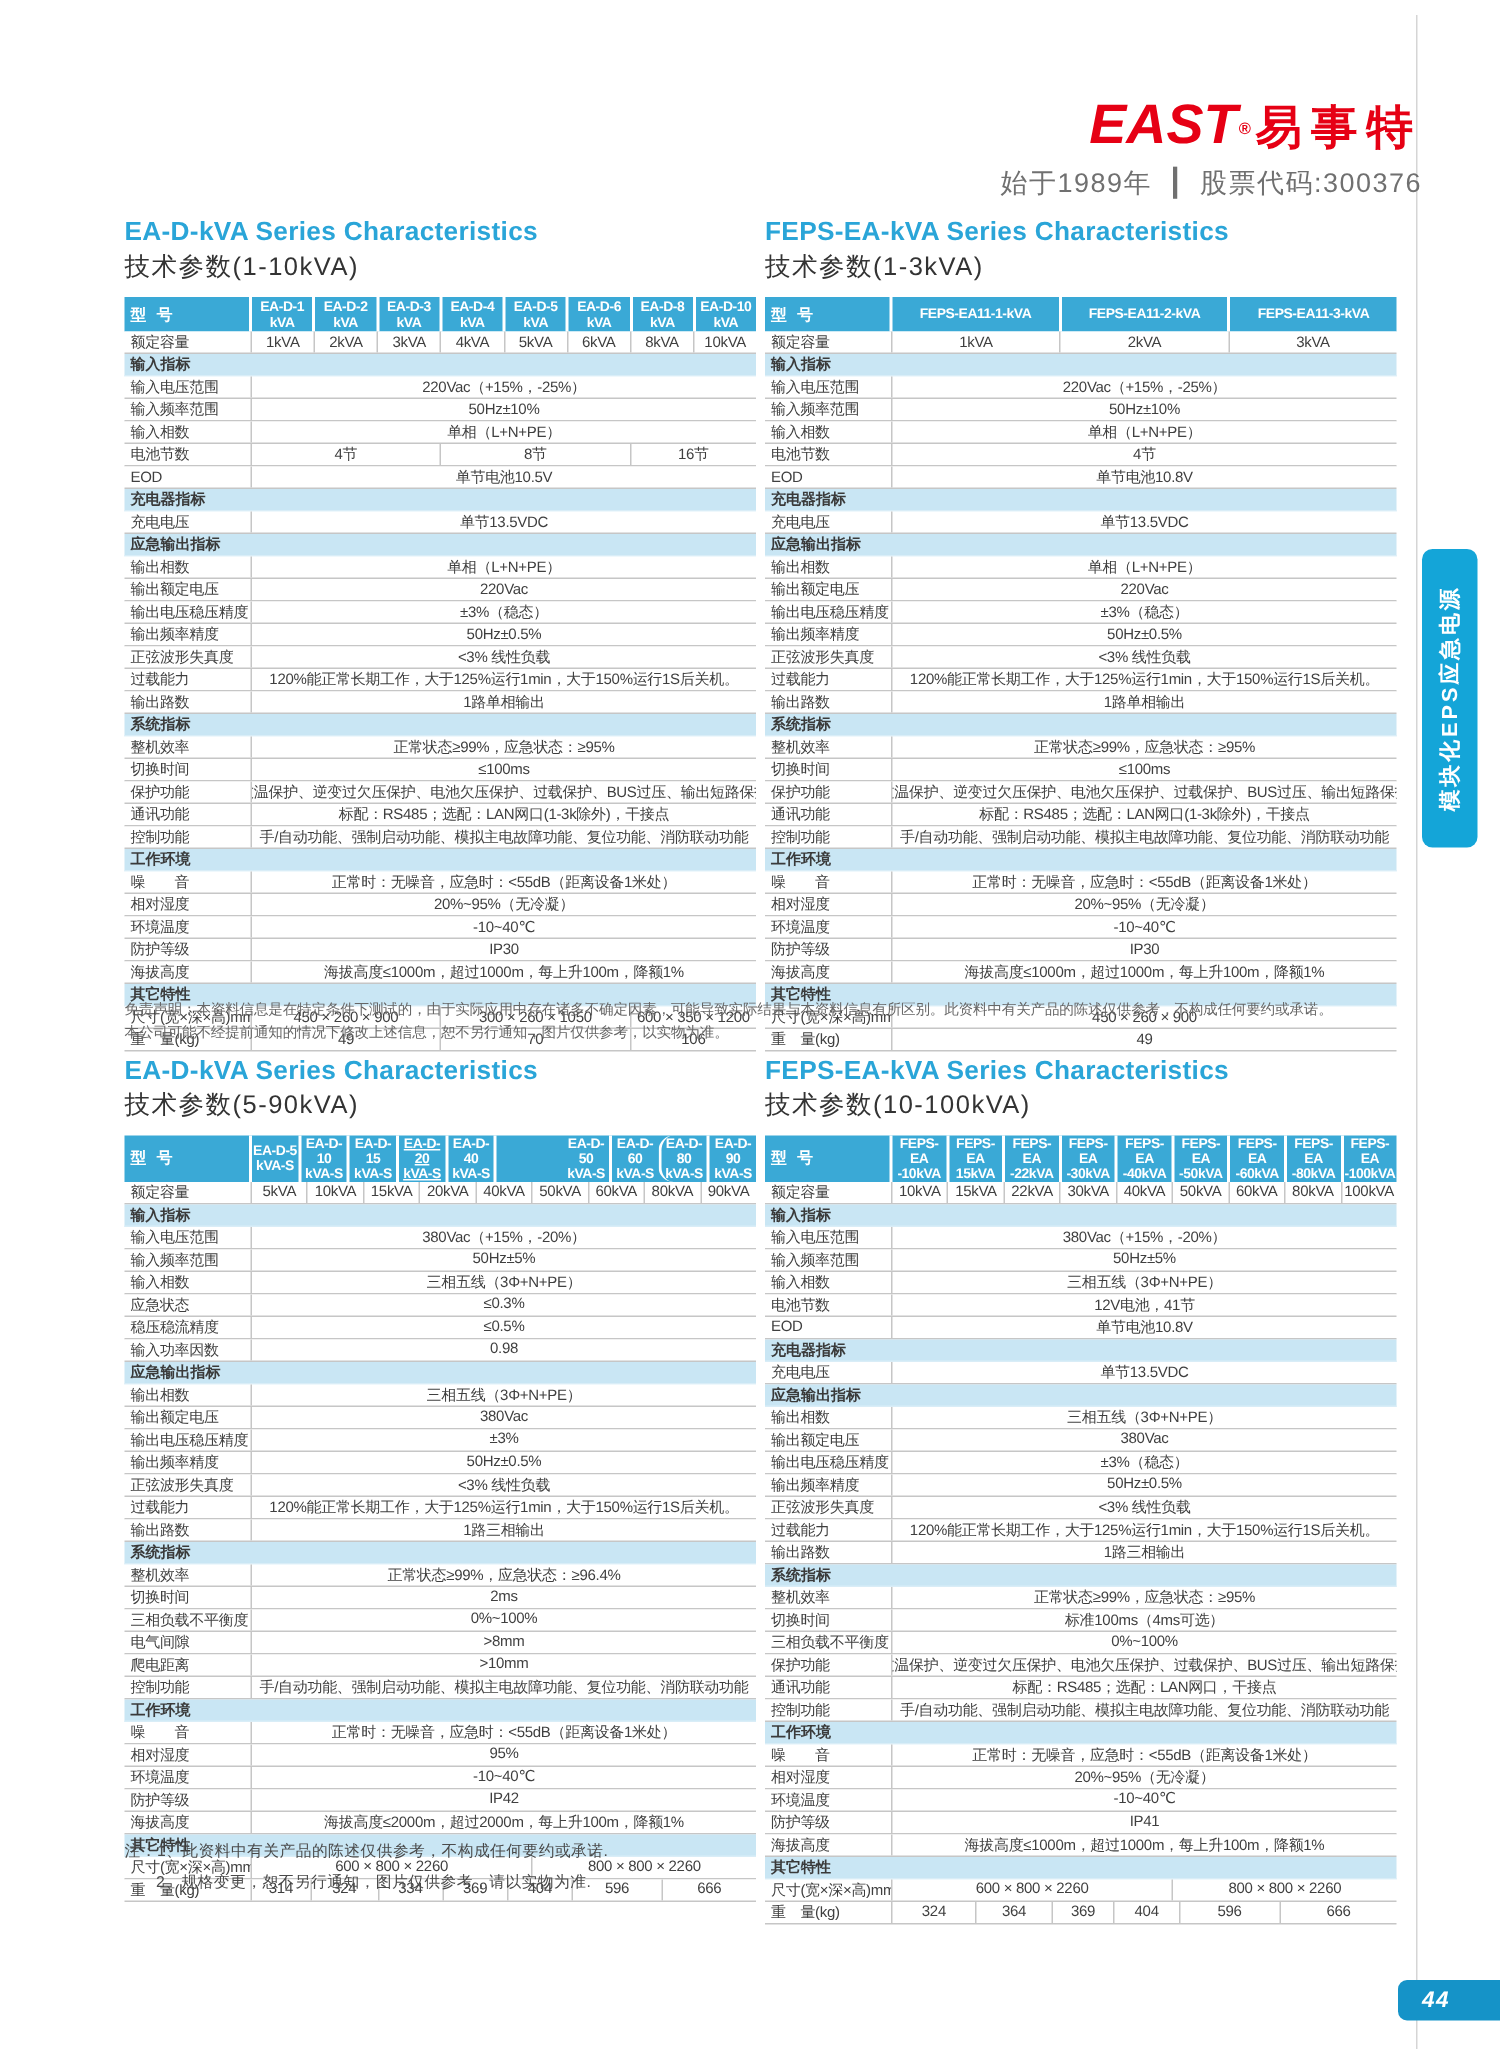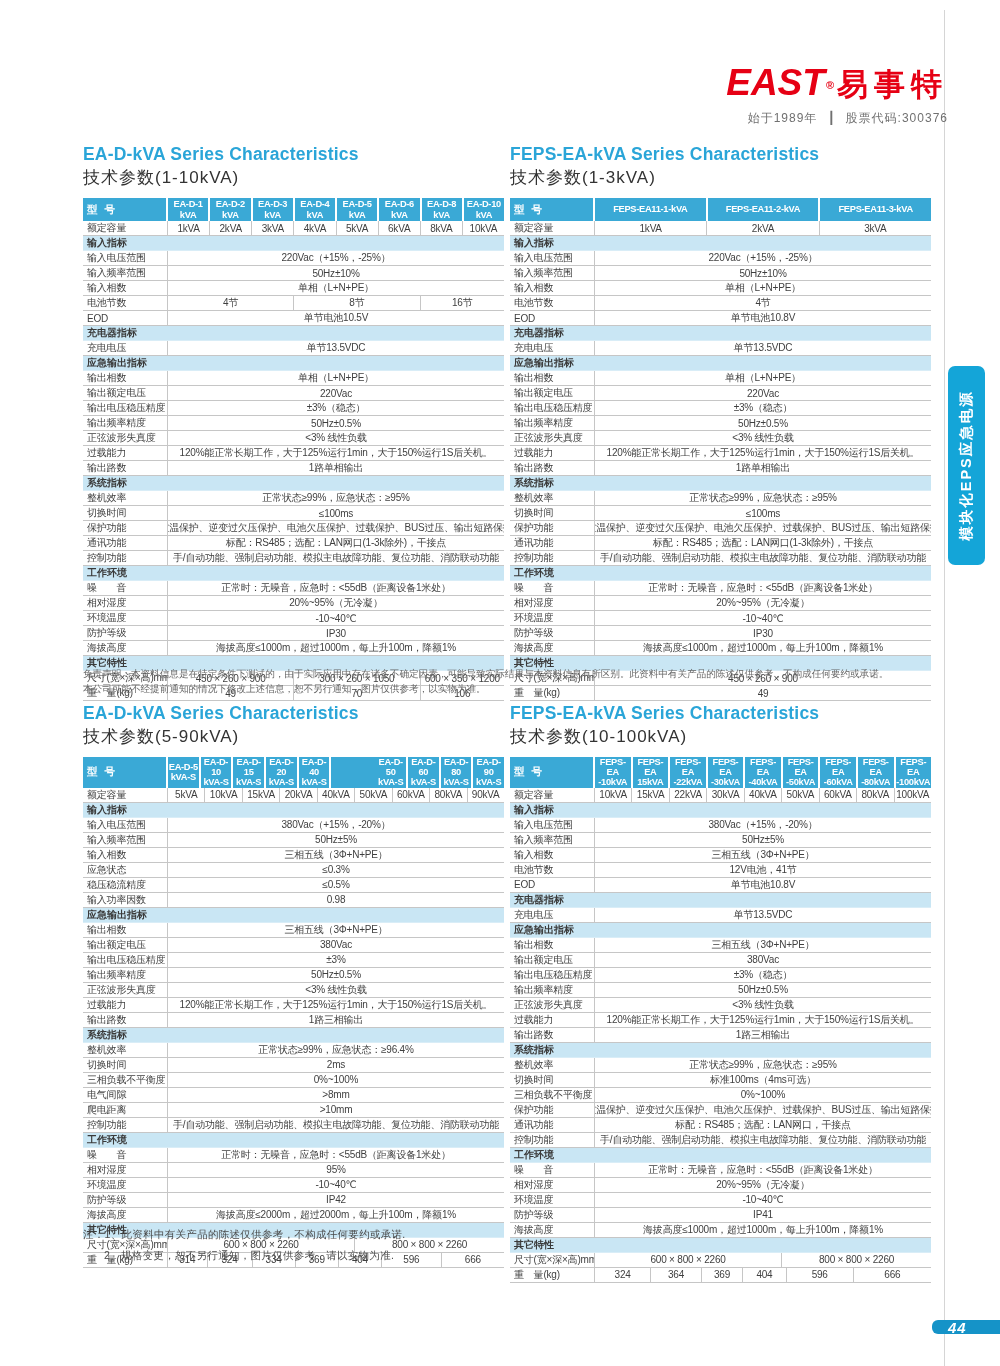--- a/index.html
+++ b/index.html
@@ -13,21 +13,21 @@
   .page{position:relative;width:1000px;height:1366px;background:#fff;overflow:hidden;margin-top:10px;}
 
   .rule-v{position:absolute;left:944px;top:0;width:1px;height:1366px;background:#d5d5d5;}
 
   
   .brand{position:absolute;right:52px;top:52px;text-align:right;}
   .logo-line{white-space:nowrap;color:var(--red);font-style:italic;font-weight:bold;}
   .logo-east{font-size:37px;letter-spacing:0px;font-family:"Liberation Sans",sans-serif;}
   .logo-reg{font-size:11px;vertical-align:super;font-style:normal;margin:0 3px 0 1px;}
   .logo-cn{font-size:31px;font-style:normal;letter-spacing:6px;font-family:"DejaVu Serif","Liberation Serif",serif;}
-  .tagline{margin-top:4px;font-size:12px;color:#707070;letter-spacing:1px;white-space:nowrap;}
+  .tagline{margin-top:4px;font-size:18px;color:#707070;letter-spacing:1px;white-space:nowrap;}
   .tagline .div{margin:0 10px;color:#707070;font-weight:bold;}
 
   
   .spec-section{position:absolute;width:421px;}
   .pos1{left:83px;top:133px;}
   .pos2{left:510px;top:133px;}
   .pos3{left:83px;top:692px;}
   .pos4{left:510px;top:692px;}
   .title-en{color:var(--accent);font-size:17.5px;font-weight:bold;letter-spacing:.2px;line-height:22px;}
   .title-zh{color:#333;font-size:17px;font-weight:normal;line-height:26px;letter-spacing:1px;}
@@ -50,21 +50,21 @@
   
   .disclaimer{position:absolute;left:83px;top:656px;width:849px;font-size:9.7px;color:#666;line-height:1.55;letter-spacing:-.1px;}
   .notes{position:absolute;left:83px;top:1214px;width:440px;font-size:10.5px;color:#4a4a4a;line-height:2.0;letter-spacing:.3px;}
   .notes .n2{padding-left:21px;}
 
   
   .side-tab{position:absolute;left:948px;top:356px;width:37px;height:199px;background:var(--sidebarBlue);border-radius:7px;}
   .side-tab-label{position:absolute;left:867px;top:437px;width:199px;height:37px;display:flex;align-items:center;justify-content:center;transform:rotate(-90deg);color:#fff;font-size:14.5px;font-weight:bold;letter-spacing:2px;white-space:nowrap;}
 
   
-  .page-badge{position:absolute;left:932px;top:1310px;width:68px;height:14px;background:var(--badgeBlue);border-radius:6px 0 0 6px;display:flex;align-items:center;}
+  .page-badge{position:absolute;left:932px;top:1310px;width:68px;height:27px;background:var(--badgeBlue);border-radius:6px 0 0 6px;display:flex;align-items:center;}
   .page-badge span{color:#fff;font-weight:bold;font-style:italic;font-size:15px;padding-left:16px;letter-spacing:1px;}
 </style>
 </head>
 <body>
 
 <div class="page">
 
   <div class="rule-v"></div>
 
   <header class="brand">
@@ -465,29 +465,29 @@
     <div class="spec-table">
         <div class="t-row t-header">
           <div class="t-label">型 号</div>
           <div class="t-cells">
             <div class="t-cell" style="flex: 1 1 0px;">EA-D-5
 kVA-S</div>
             <div class="t-cell" style="flex: 1 1 0px;">EA-D-10
 kVA-S</div>
             <div class="t-cell" style="flex: 1 1 0px;">EA-D-15
 kVA-S</div>
-            <div class="t-cell" style="flex: 1 1 0px;">EA-D-20
+            <div class="t-cell" style="flex: 1 1 0px; text-decoration: underline;">EA-D-20
 kVA-S</div>
             <div class="t-cell" style="flex: 1 1 0px;">EA-D-40
 kVA-S</div>
             <div class="t-cell" style="flex: 1 1 0px; padding-left: 44px;">EA-D-50
 kVA-S</div>
             <div class="t-cell" style="flex: 1 1 0px;">EA-D-60
 kVA-S</div>
-            <div class="t-cell" style="flex: 1 1 0px;">EA-D-80
+            <div class="t-cell" style="flex: 1 1 0px; border-radius: 10px;">EA-D-80
 kVA-S</div>
             <div class="t-cell" style="flex: 1 1 0px;">EA-D-90
 kVA-S</div>
           </div>
         </div>
         <div class="t-row">
           <div class="t-label">额定容量</div>
           <div class="t-cells">
             <div class="t-cell" style="flex: 1 1 0px;">5kVA</div>
             <div class="t-cell" style="flex: 1 1 0px;">10kVA</div>

